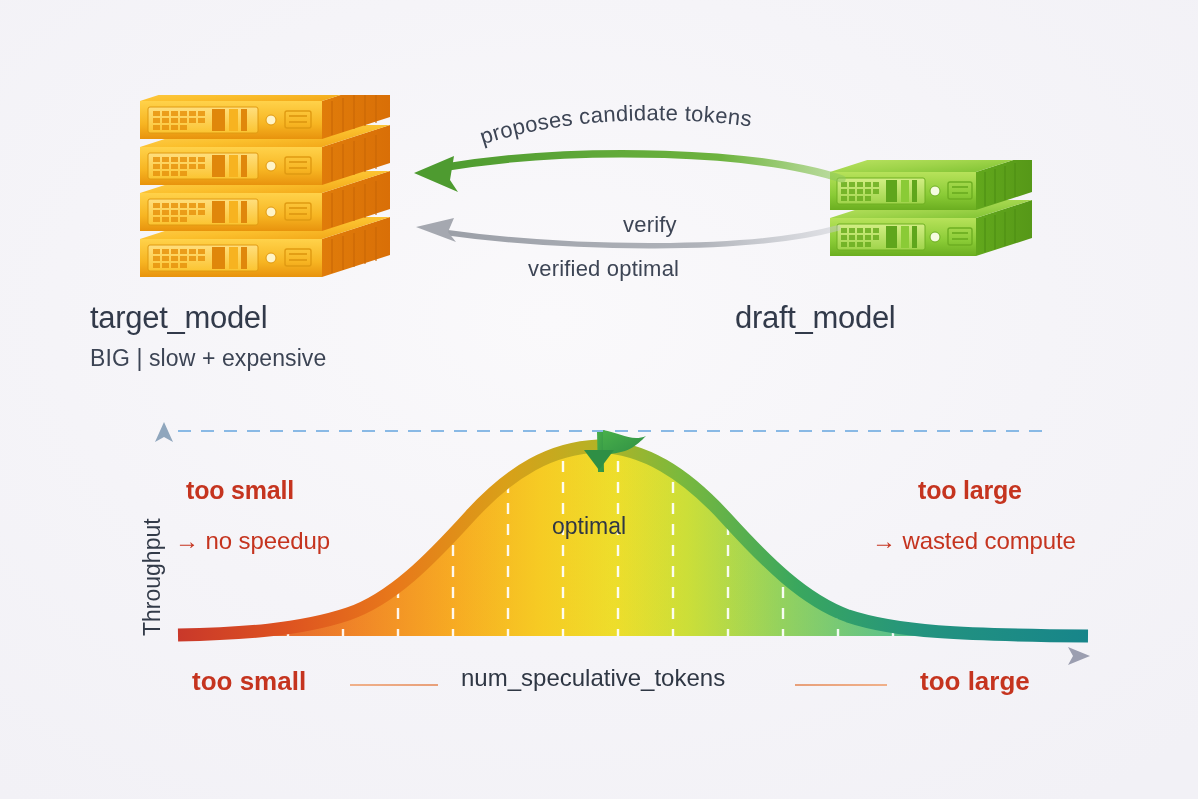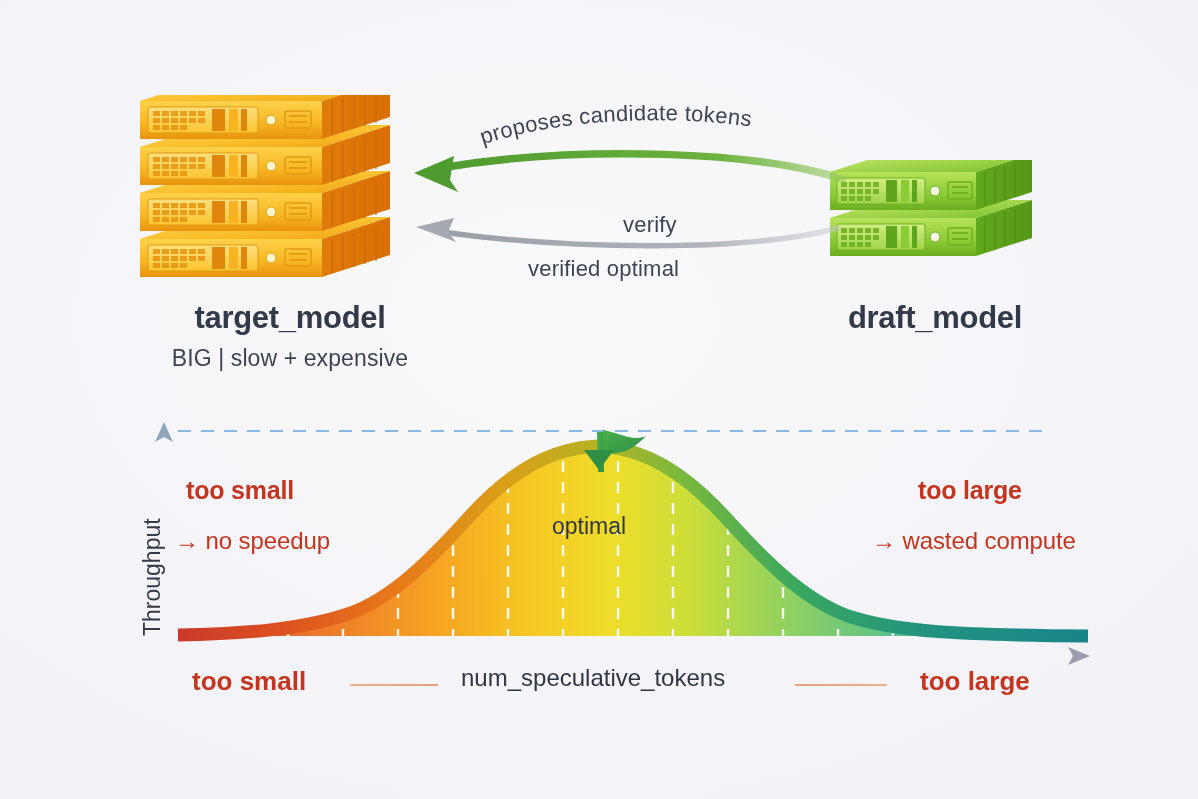--- a/index.html
+++ b/index.html
@@ -24,32 +24,30 @@
   
   .abs { position: absolute; }
 
   
   .servers { position: absolute; }
 
   
   .model-name {
     position: absolute;
     font-size: 31px;
-    font-weight: bold;
+    font-weight: normal;
     color: #323a4a;
     letter-spacing: -0.3px;
     white-space: nowrap;
-    text-align: center;
   }
   .model-sub {
     position: absolute;
     font-size: 23px;
     color: #3c4454;
     white-space: nowrap;
-    text-align: center;
     letter-spacing: 0.1px;
   }
   .arrow-label {
     position: absolute;
     font-size: 22px;
     color: #3d4555;
     white-space: nowrap;
     letter-spacing: 0.2px;
   }
 

